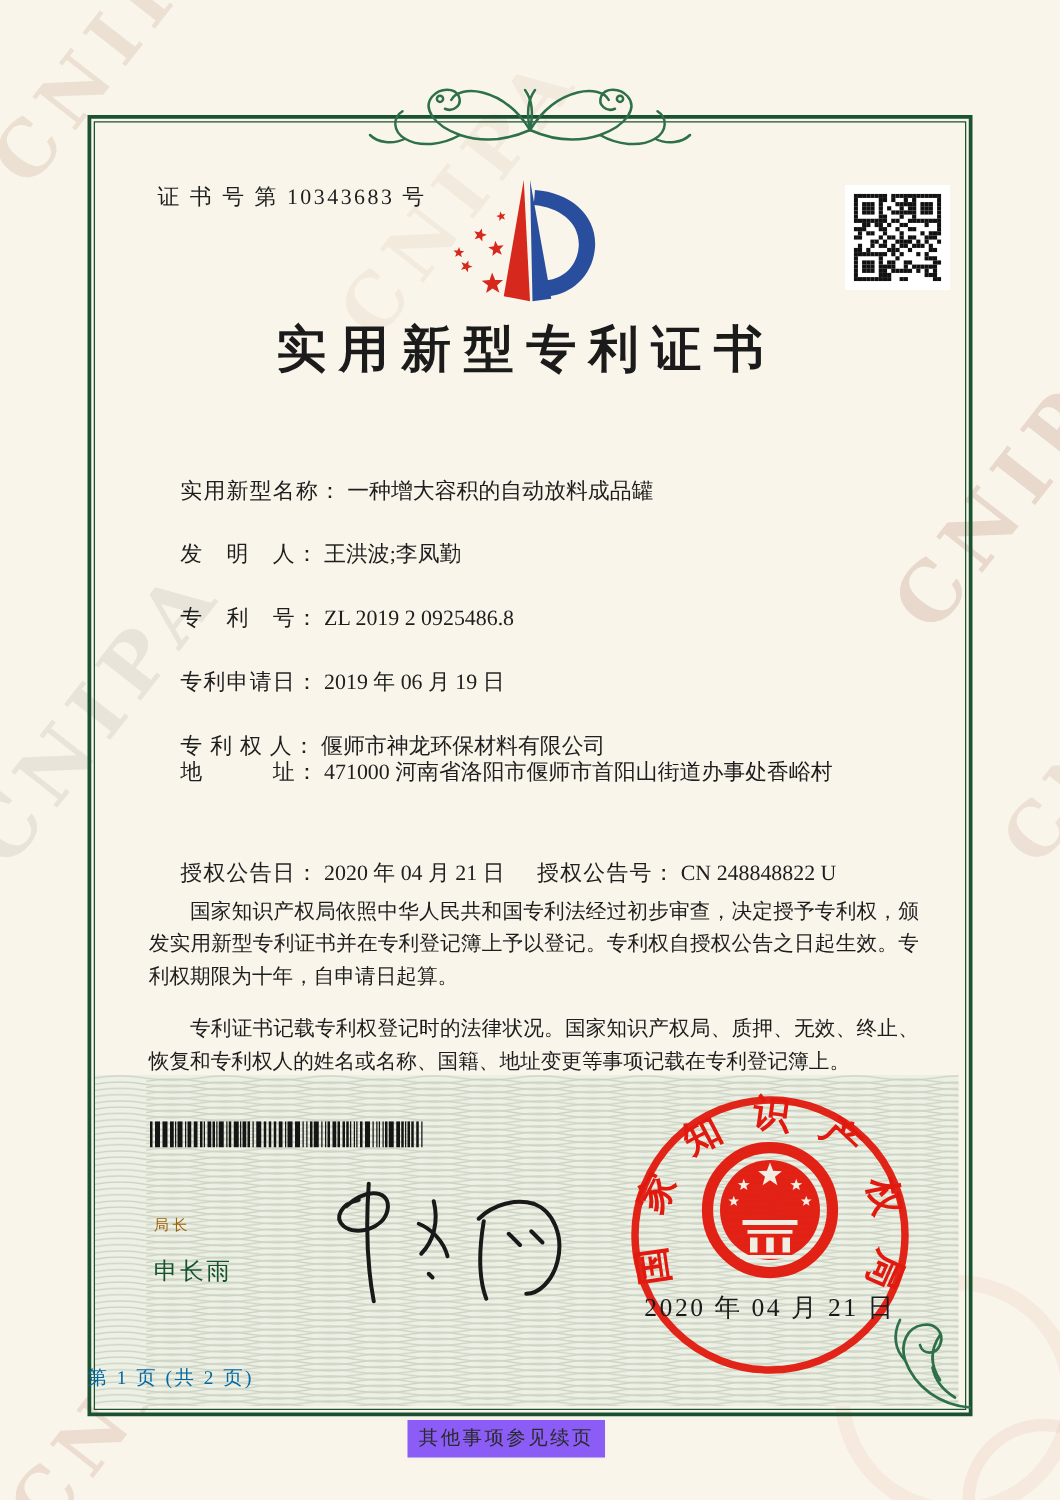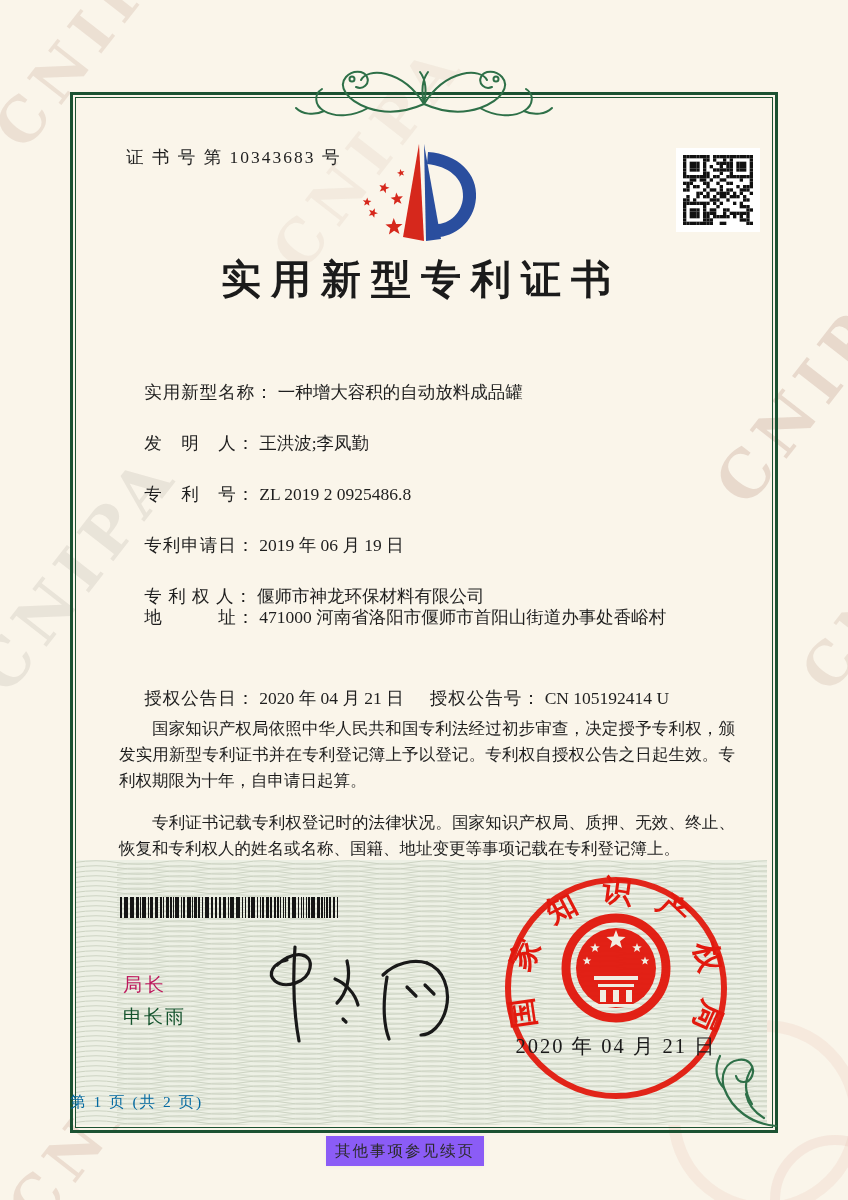--- a/index.html
+++ b/index.html
@@ -35,22 +35,22 @@
   .field-row{position:absolute;left:0;font-size:17.5px;white-space:pre-wrap;color:#1e1e1e;}
   .f-label{letter-spacing:1px;}
   .f-value{padding-left:4px;}
   .f-label2{margin-left:26px;letter-spacing:1px;}
   .r1{top:359px;} .r2{top:410px;} .r3{top:461px;} .r4{top:512px;}
   .r5{top:563px;} .r6{top:584px;} .r7{top:665px;}
   .body-text{position:absolute;left:103px;top:700px;width:648px;font-size:16.5px;
              line-height:26px;text-align:justify;color:#1d1d1d;}
   .body-text p{margin:16px;text-indent:2em;}
   .barcode{position:absolute;left:120px;top:897px;}
-  .officer-title{position:absolute;left:123px;top:972px;font-size:19px;
-                 font-family:"Liberation Sans","DejaVu Sans",sans-serif;color:#be185d;letter-spacing:3px;}
+  .officer-title{position:absolute;left:123px;top:972px;font-size:12px;
+                 font-family:"Liberation Sans","DejaVu Sans",sans-serif;color:#a16207;letter-spacing:3px;}
   .officer-name{position:absolute;left:123px;top:1004px;font-size:19px;
                 font-family:"Liberation Sans","DejaVu Sans",sans-serif;color:#14532d;letter-spacing:2px;}
   .signature{position:absolute;left:255px;top:943px;}
   .seal{position:absolute;left:495px;top:868px;}
   .page-num{position:absolute;left:70px;top:1092px;width:702px;text-align:left;
             font-size:15.5px;letter-spacing:2px;color:#0369a1;}
   .note-box{position:absolute;left:326px;top:1136px;width:158px;height:30px;line-height:30px;
             background:#8b5cf6;text-align:center;font-size:15.5px;letter-spacing:2px;color:#2a2a2a;
             box-shadow:0 0 4px rgba(0,0,0,0.04);}
 </style>
@@ -383,21 +383,21 @@
     <div class="field-row r4">
       <span class="f-label">专利申请日：</span><span class="f-value">2019 年 06 月 19 日</span>
     </div>
     <div class="field-row r5">
       <span class="f-label">专 利 权 人：</span><span class="f-value">偃师市神龙环保材料有限公司</span>
     </div>
     <div class="field-row r6">
       <span class="f-label">地　　　址：</span><span class="f-value">471000 河南省洛阳市偃师市首阳山街道办事处香峪村</span>
     </div>
     <div class="field-row r7">
-      <span class="f-label">授权公告日：</span><span class="f-value">2020 年 04 月 21 日</span><span class="f-label f-label2">授权公告号：</span><span class="f-value">CN 105192414 U</span>
+      <span class="f-label">授权公告日：</span><span class="f-value">2020 年 04 月 21 日</span><span class="f-label f-label2">授权公告号：</span><span class="f-value">CN 248848822 U</span>
     </div>
   </div>
 
   <div class="body-text">
     <p>国家知识产权局依照中华人民共和国专利法经过初步审查，决定授予专利权，颁发实用新型专利证书并在专利登记簿上予以登记。专利权自授权公告之日起生效。专利权期限为十年，自申请日起算。</p>
     <p>专利证书记载专利权登记时的法律状况。国家知识产权局、质押、无效、终止、恢复和专利权人的姓名或名称、国籍、地址变更等事项记载在专利登记簿上。</p>
   </div>
 
   <svg class="barcode" id="barcode" width="224" height="21">
       <rect x="0" y="0" width="2" height="21" fill="#151515"></rect>

